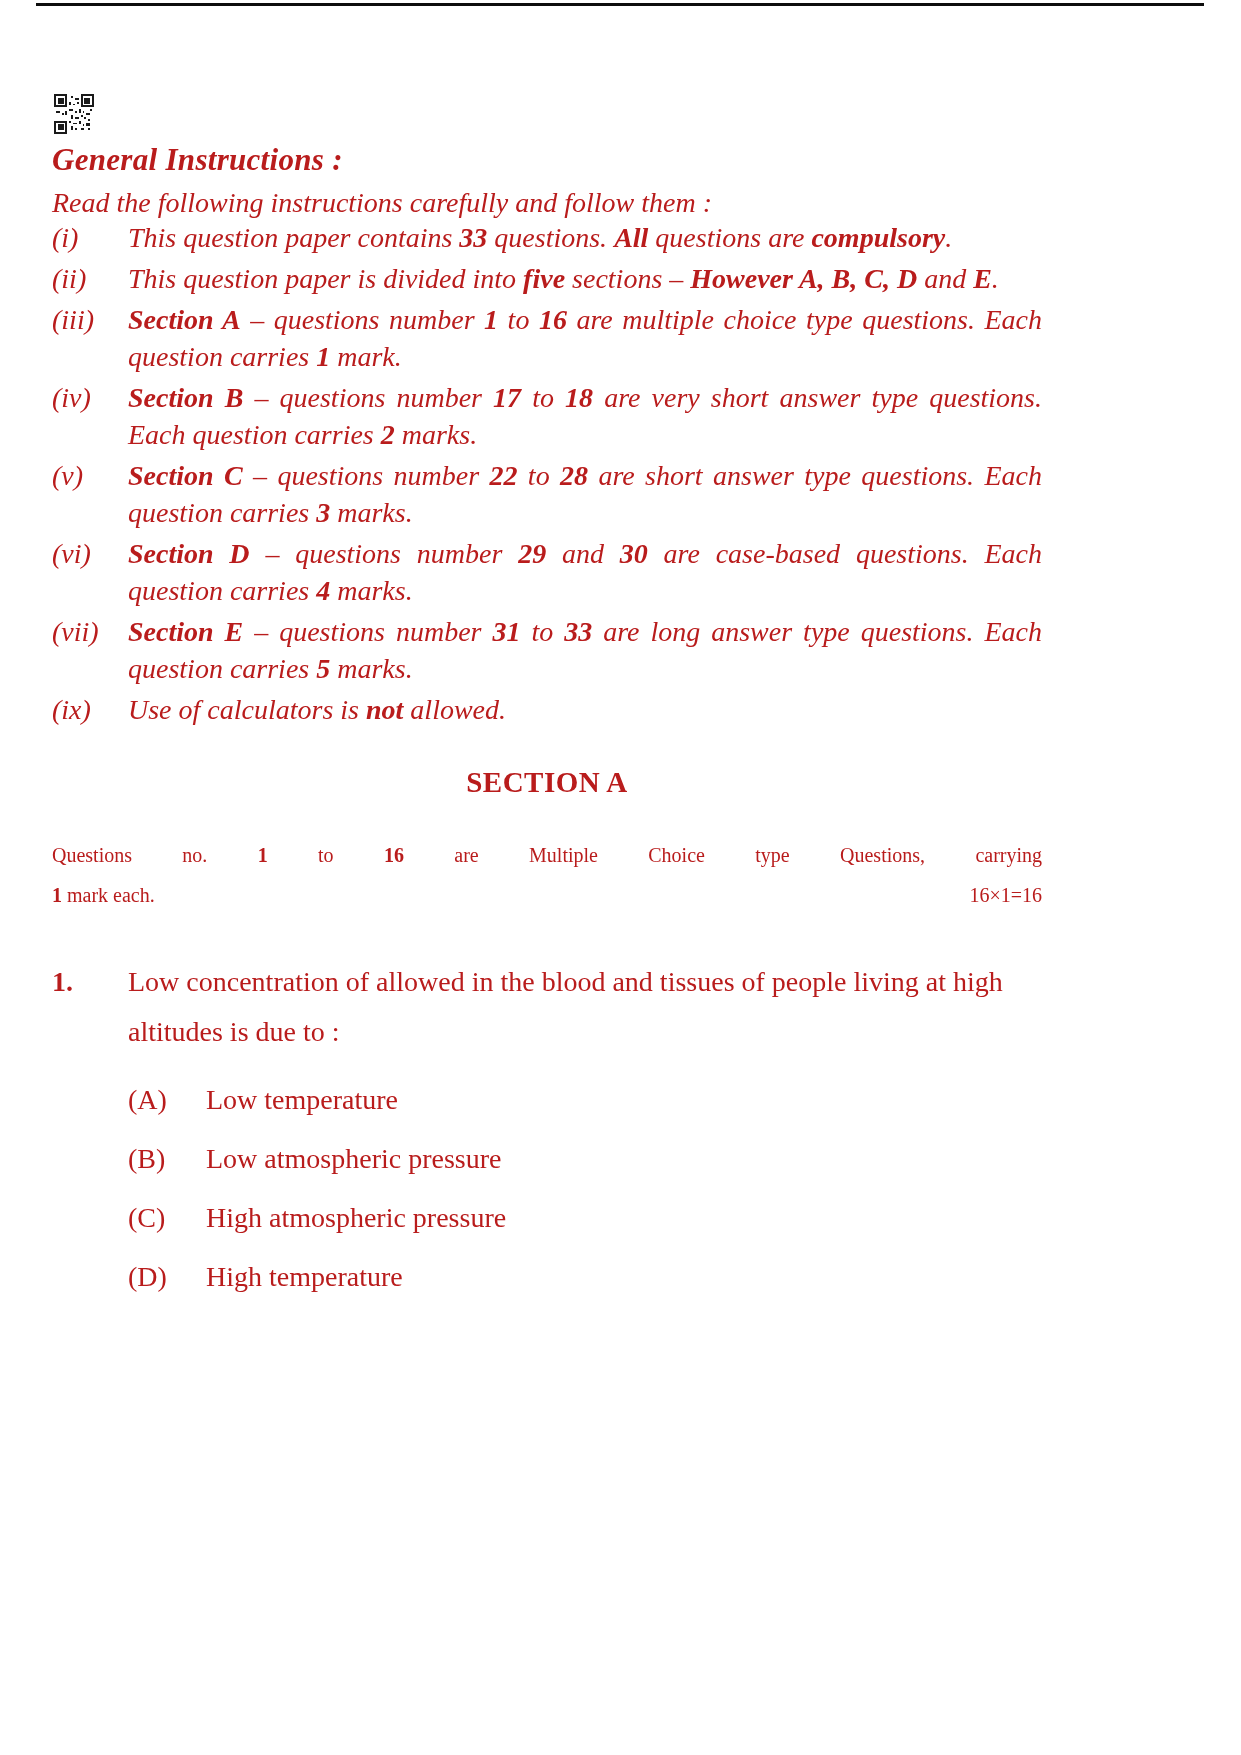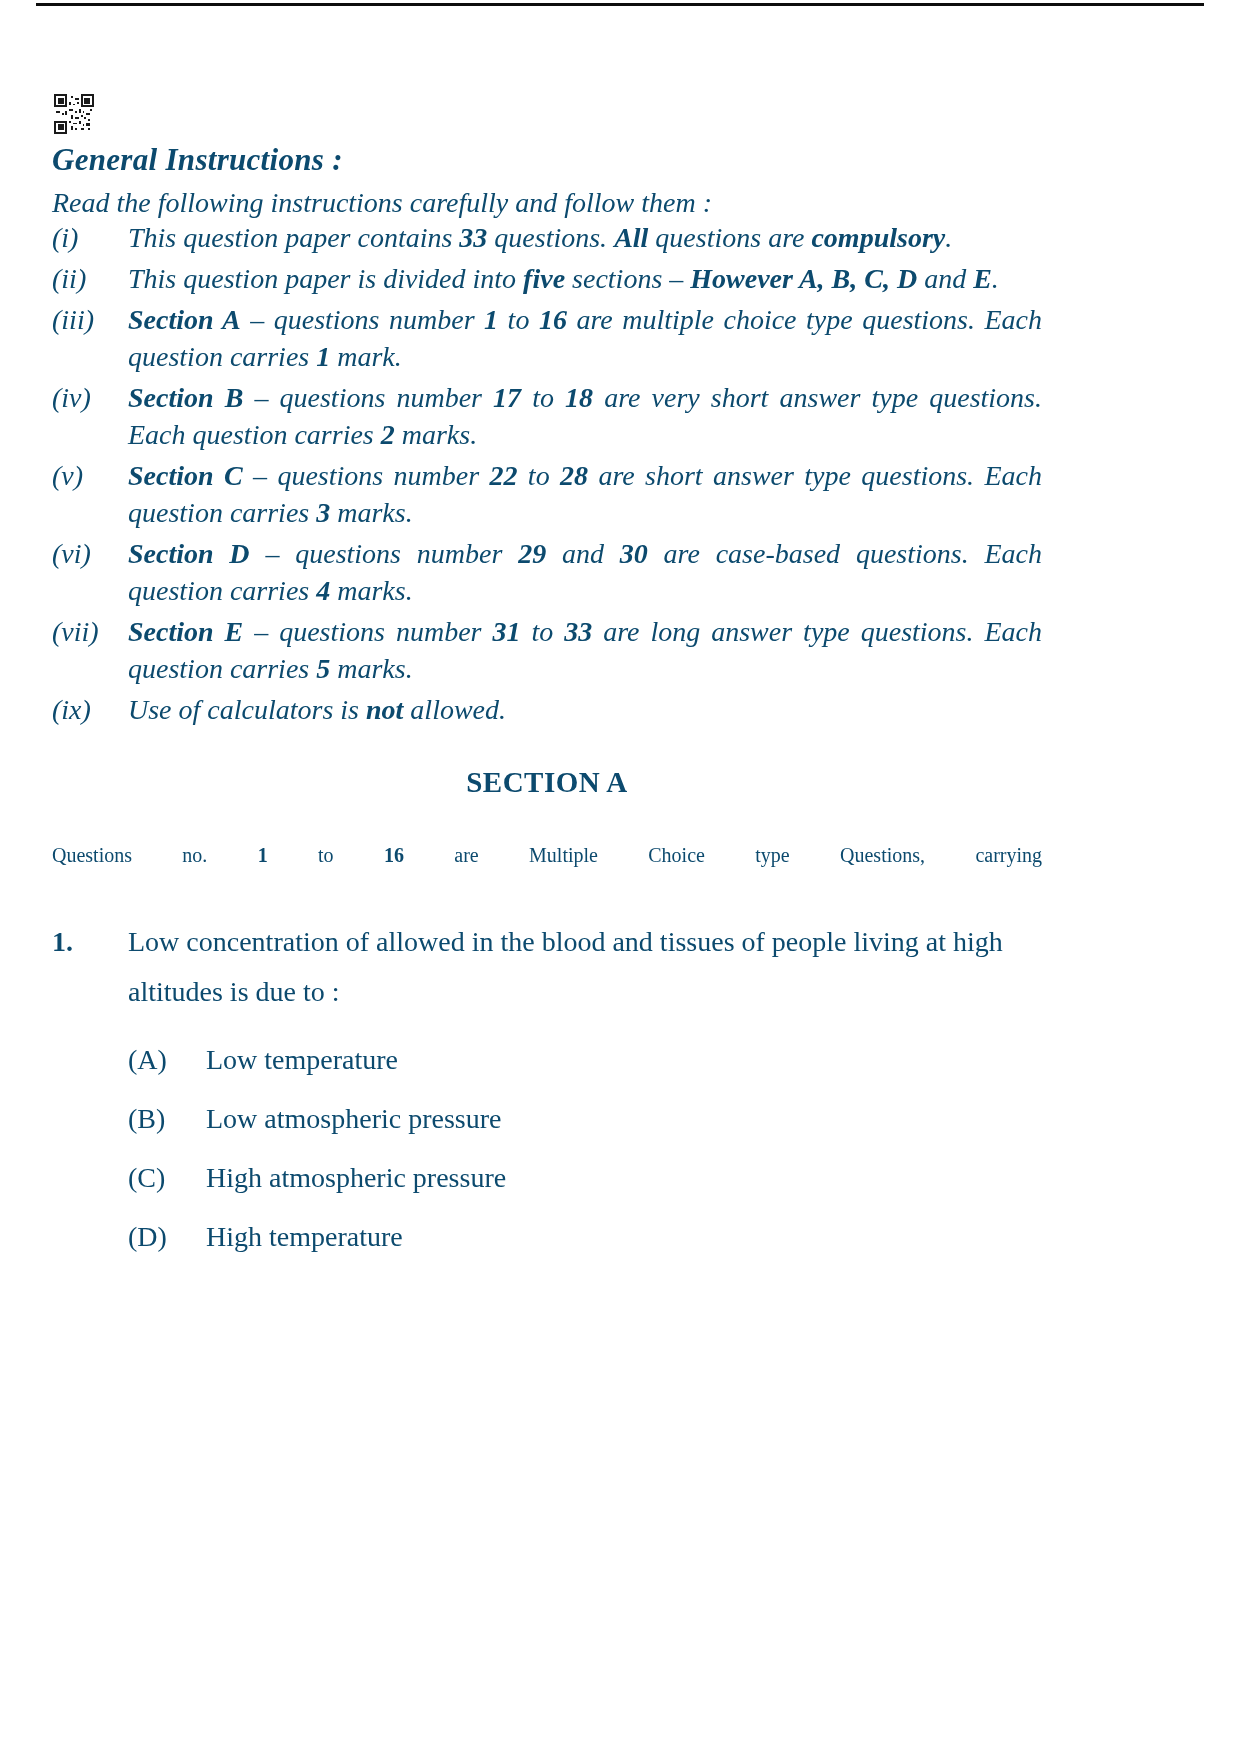--- a/index.html
+++ b/index.html
@@ -3,21 +3,21 @@
 <meta charset="utf-8">
 <style>
   * { box-sizing: border-box; margin: 0; padding: 0; }
   html, body { background: #ffffff; }
   .page {
     position: relative;
     width: 1241px;
     height: 1484px;
     background: #ffffff;
     font-family: "Liberation Serif", serif;
-    color: #0c4a6e;
+    color: #b91c1c;
     overflow: hidden;
   }
   .top-line {
     position: absolute;
     top: 3px; left: 36px;
     width: 1168px; height: 3px;
     background: #0d0d0d;
   }
   .qr { position: absolute; left: 54px; top: 94px; width: 40px; height: 40px; }
 
@@ -162,20 +162,24 @@
     </div>
     <div class="instr">
       <span class="inum">(ix)</span>
       <span class="itext">Use of calculators is <b>not</b> allowed.</span>
     </div>
 
     <div class="section-heading">SECTION A</div>
 
     <div class="intro">
       <div class="intro-l1">Questions no. <b>1</b> to <b>16</b> are Multiple Choice type Questions, carrying</div>
+      <div class="intro-l2row">
+        <span><b>1</b> mark each.</span>
+        <span>16×1=16</span>
+      </div>
     </div>
 
     <div class="question">
       <span class="qnum">1.</span>
       <div class="qtext">Low concentration of allowed in the blood and tissues of people living at high altitudes is due to :</div>
     </div>
 
     <div class="options">
       <div class="opt">
         <span class="olabel">(A)</span>

